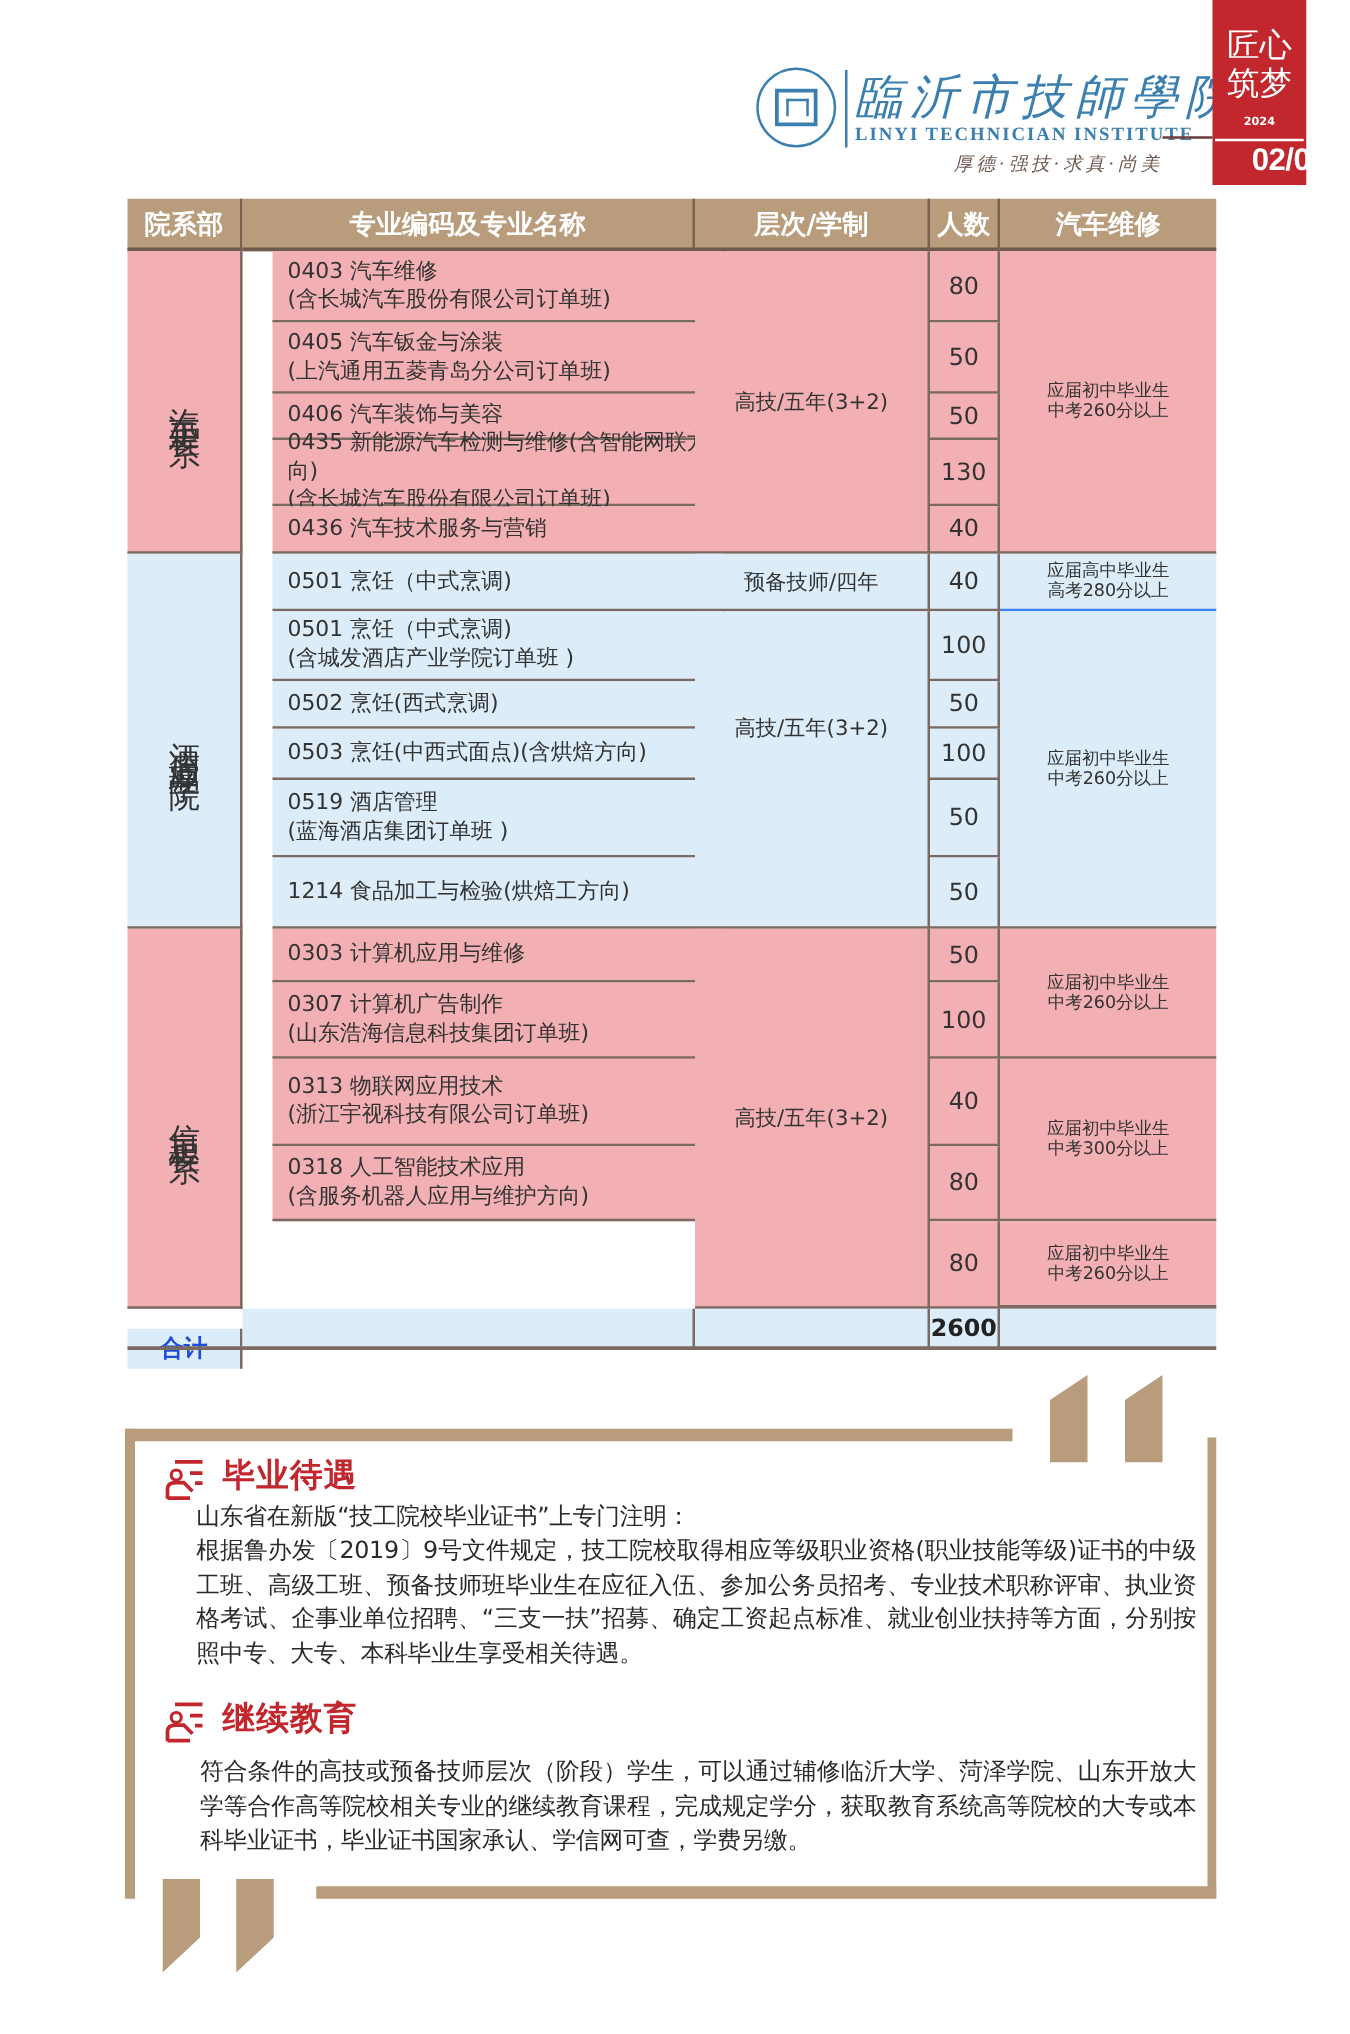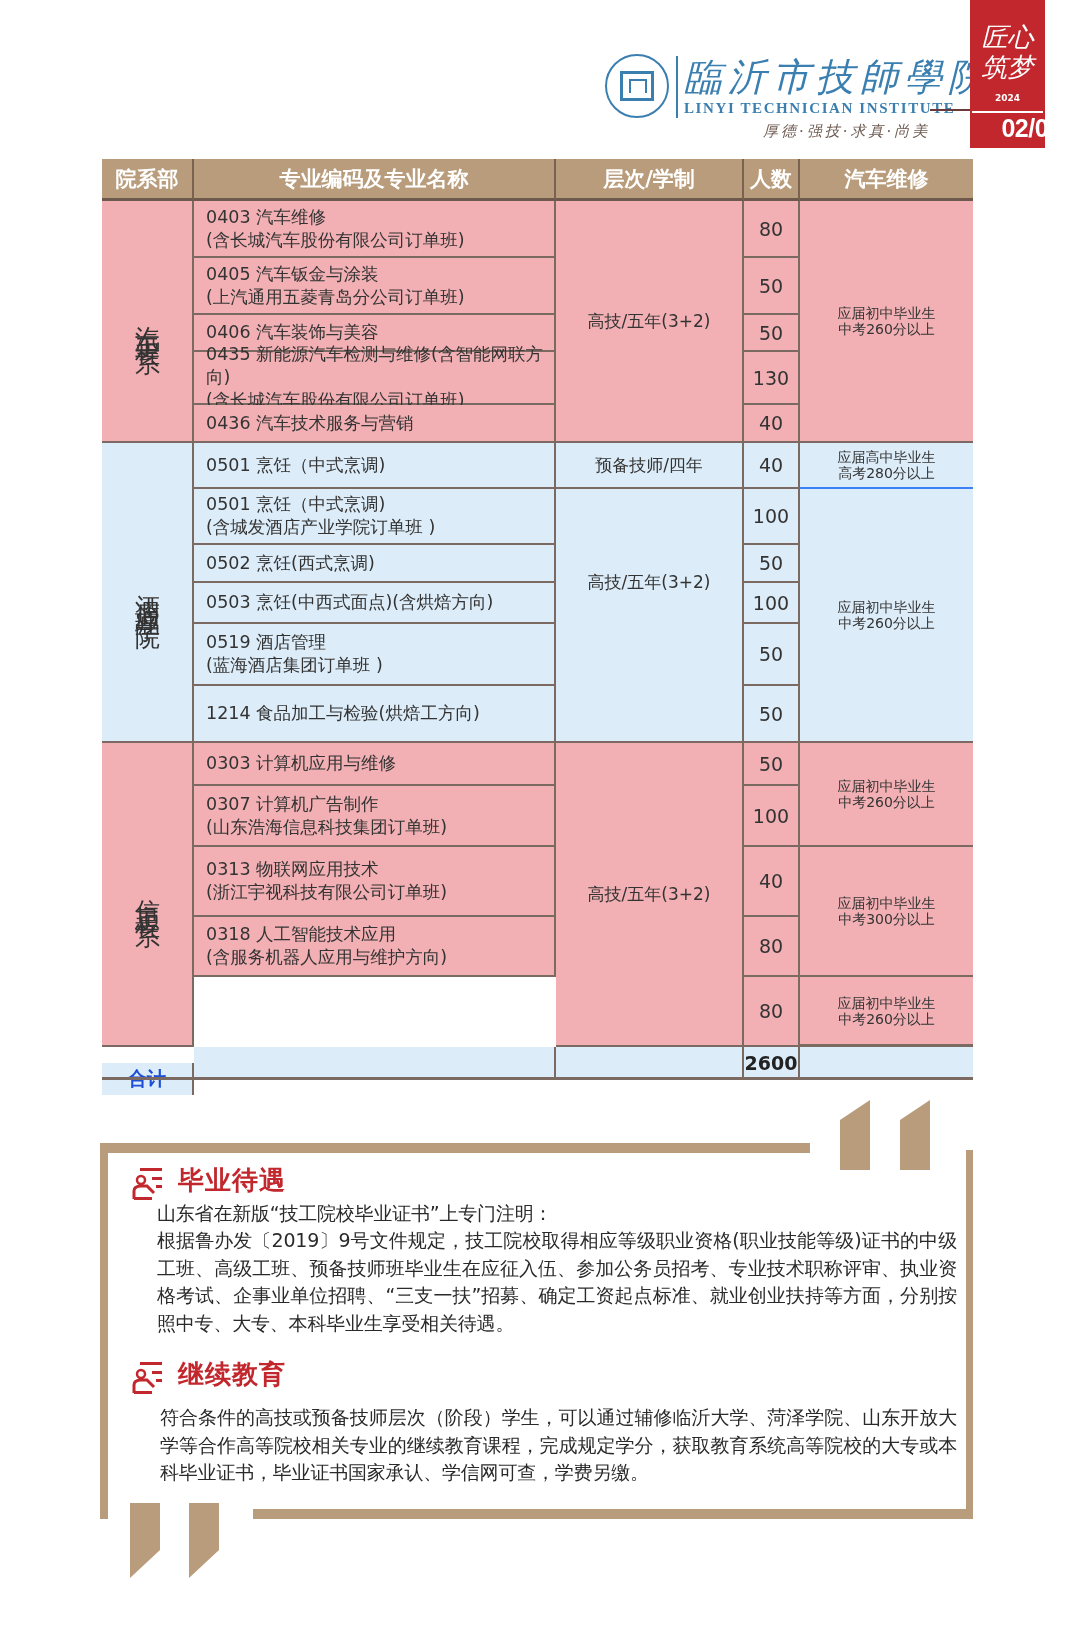--- a/index.html
+++ b/index.html
@@ -8,33 +8,33 @@
   
   .logo-seal{left:605px;top:54px;width:64px;height:64px;border-radius:50%;border:2px solid #3a7fb0;box-sizing:border-box;display:flex;align-items:center;justify-content:center;}
   .logo-seal-inner{width:34px;height:30px;border:3px solid #3a7fb0;box-sizing:border-box;position:relative;}
   .logo-seal-inner:after{content:"";position:absolute;left:6px;top:5px;width:14px;height:12px;border:2px solid #3a7fb0;border-bottom:none;}
   .logo-bar{left:676px;top:56px;width:2px;height:62px;background:#3a7fb0;}
   .school-cn{left:684px;top:52px;font-family:"DejaVu Serif",serif;font-size:38px;color:#3a7fb0;letter-spacing:6px;font-style:italic;}
   .school-en{left:684px;top:100px;font-family:"Liberation Serif",serif;font-size:15px;font-weight:bold;color:#3a7fb0;letter-spacing:1.6px;}
   .school-line{left:930px;top:109px;width:40px;height:2px;background:#6b3b3b;}
   .motto{left:763px;top:122px;font-family:"DejaVu Serif",serif;font-size:15px;color:#6e5a50;letter-spacing:3px;font-style:italic;}
   .badge{left:970px;top:0;width:75px;height:148px;background:#c1272d;}
-  .badge-art{left:970px;top:22px;width:75px;font-family:"DejaVu Serif",serif;font-size:26px;line-height:30px;color:#fff;text-align:center;font-style:italic;}
+  .badge-art{left:970px;top:22px;width:75px;font-family:"DejaVu Serif",serif;font-size:26px;line-height:30px;color:#fff;text-align:center;}
   .badge-year{left:970px;top:93px;width:75px;text-align:center;font-size:9px;font-weight:bold;color:#fff;}
   .badge-sep{left:972px;top:111px;width:71px;height:2px;background:#fff;}
   .badge-page{left:970px;top:114px;width:75px;text-align:center;font-family:"Liberation Sans",sans-serif;font-size:25px;font-weight:bold;color:#fff;letter-spacing:-0.5px;margin-left:24px;}
   
   .tbl{left:102px;top:159px;width:871px;height:984px;}
   .cell{position:absolute;box-sizing:border-box;display:flex;align-items:center;}
   .hdr{background:#b89c7b;color:#fff;font-weight:bold;font-size:21px;justify-content:center;border-right:2px solid #7a6250;border-bottom:3px solid #6e5a4c;}
   .pink{background:#f2b0b4;}
   .blue{background:#dcecf8;}
   .bd{border-right:2px solid #7b6a62;border-bottom:2px solid #7b6a62;}
   .dept{justify-content:center;text-align:center;font-size:25px;line-height:36px;color:#333;writing-mode:vertical-rl;letter-spacing:6px;}
-  .major{padding-left:12px;font-size:17.5px;line-height:23px;color:#333;white-space:pre-line;}
+  .major{padding-left:12px;font-size:17.5px;line-height:23px;color:#333;white-space:pre-line;margin-left:24px;}
   .lvl{justify-content:center;text-align:center;font-size:17px;color:#333;}
   .num{justify-content:center;font-size:19px;color:#333;}
   .req{justify-content:center;text-align:center;font-size:14px;line-height:16px;color:#333;white-space:pre-line;}
   .total-lbl{justify-content:center;font-weight:bold;font-size:19px;color:#1d4ed8;margin-top:16px;}
   .total-num{justify-content:center;font-weight:bold;font-size:19px;color:#222;}
   .tbl-bottom{left:102px;top:1077px;width:871px;height:3px;background:#7b6a62;}
   
   .bar{background:#b89c7b;}
   .sec-title{font-size:26px;font-weight:bold;color:#c1272d;letter-spacing:1px;}
   .sec-icon{width:38px;height:36px;}

